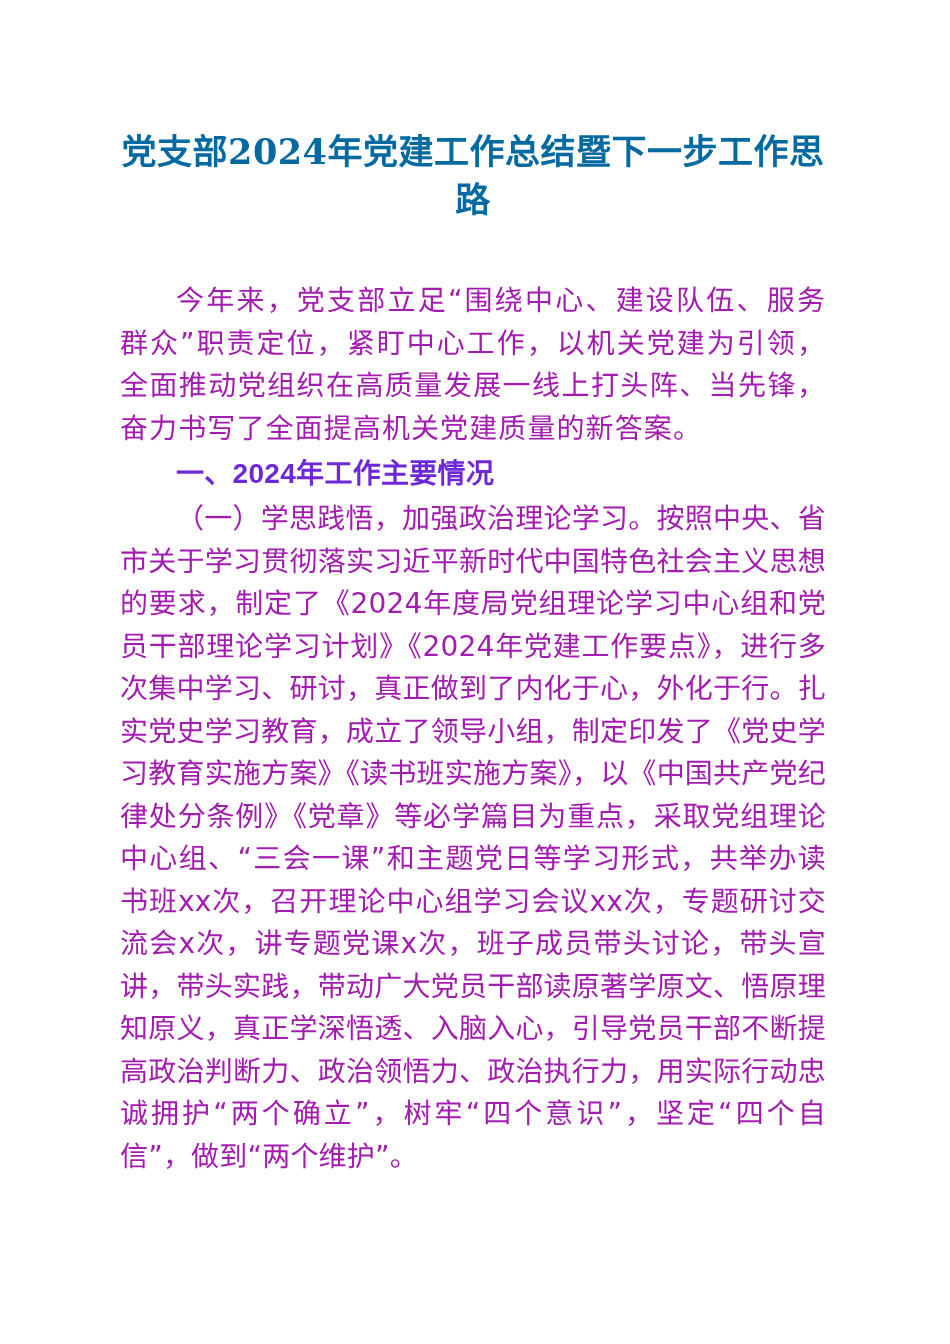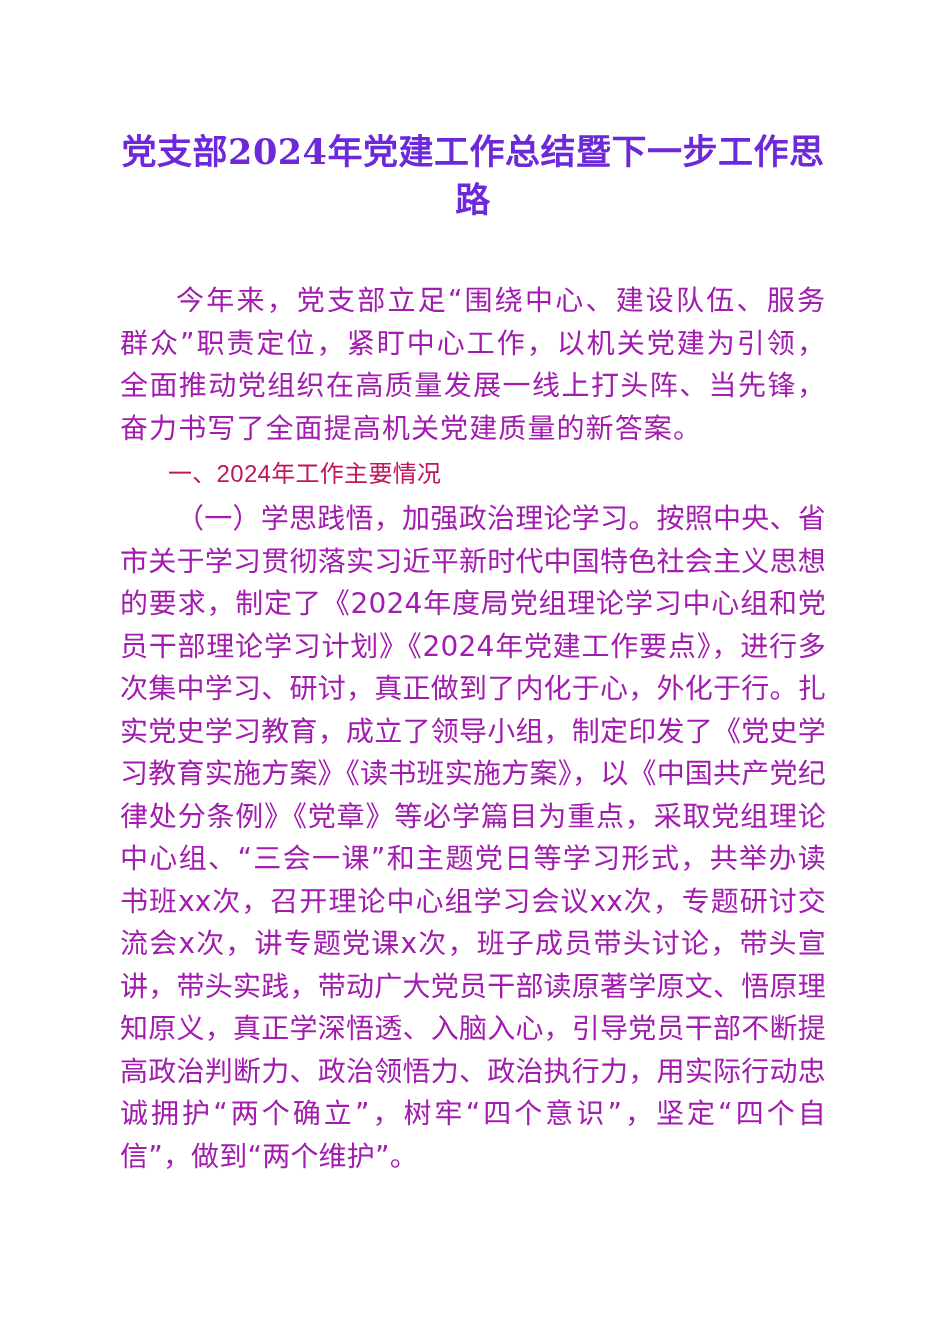--- a/index.html
+++ b/index.html
@@ -28,21 +28,21 @@
 
   
   .doc-title {
     margin: 0;
     padding-top: 128px;
     font-family: "DejaVu Serif", "Liberation Serif", serif;
     font-weight: 700;
     font-size: 35px;
     line-height: 48px;
     text-align: center;
-    color: #6d28d9;
+    color: #0369a1;
     letter-spacing: 0.5px;
     word-break: break-all;
   }
 
   
   .title-gap {
     height: 56px;
   }
 
   
@@ -61,24 +61,24 @@
 
   
   .para.lead {
     letter-spacing: 1.1px;
   }
 
   
   .section-heading {
     margin: 0;
     font-family: "Liberation Sans", "DejaVu Sans", sans-serif;
-    font-weight: 400;
-    font-size: 24px;
+    font-weight: 700;
+    font-size: 28px;
     line-height: 48px;
-    color: #be185d;
+    color: #6d28d9;
     text-indent: 2em;
     letter-spacing: 0.3px;
     word-break: break-all;
   }
 
   
   .subhead {
     font-weight: 400;
   }
 </style>

